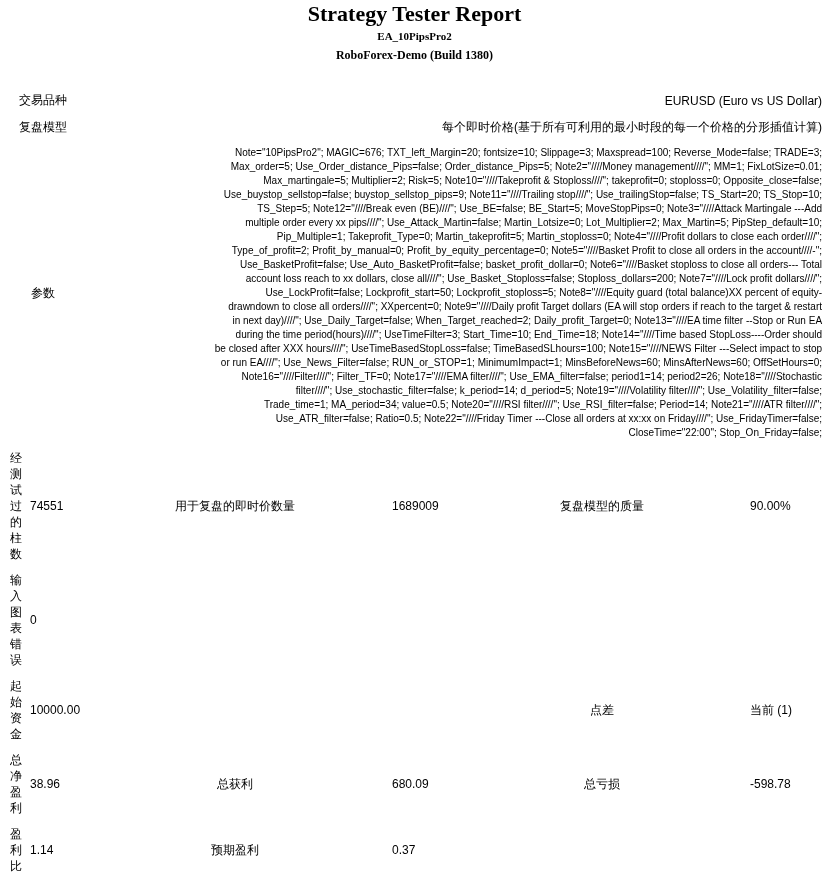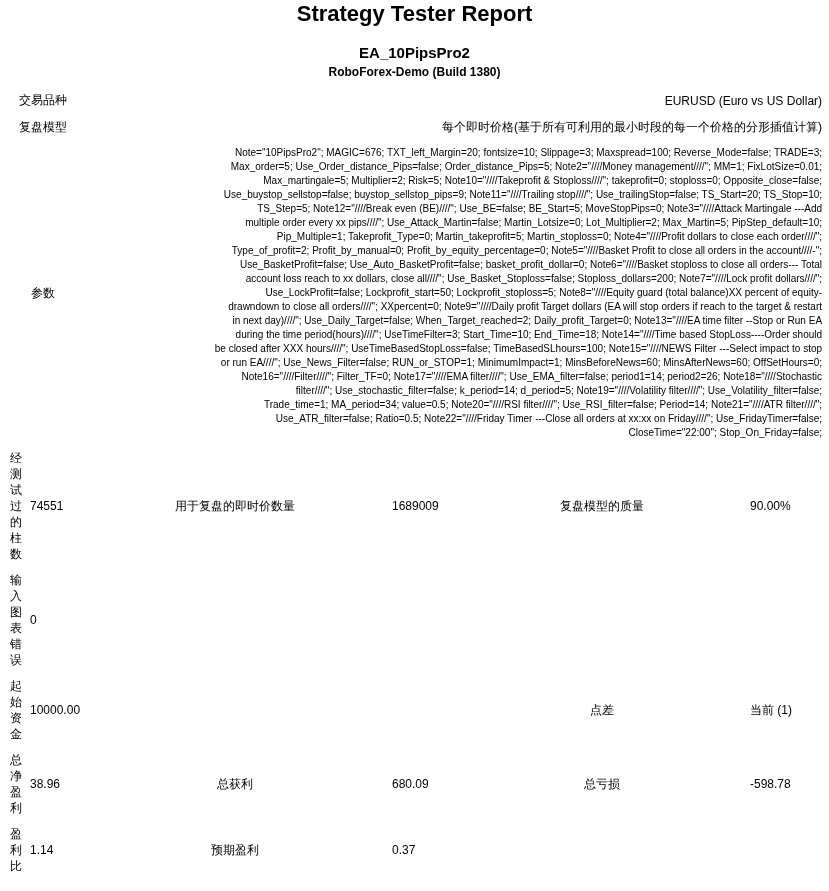--- a/index.html
+++ b/index.html
@@ -9,25 +9,25 @@
     color: #000000;
     width: 829px;
     height: 891px;
     overflow: hidden;
     font-family: "Liberation Sans", "DejaVu Sans", sans-serif;
   }
   .report-header {
     height: 62px;
     padding-top: 2px;
     text-align: center;
-    font-family: Liberation Sans, sans-serif;
+    font-family: Liberation Serif, serif;
     font-weight: bold;
   }
   .title   { font-size: 22px; line-height: 24px; }
-  .ea-name { font-size: 15px; line-height: 20px; margin-top: 17px; }
+  .ea-name { font-size: 11px; line-height: 20px; margin-top: 0; }
   .server  { font-size: 12px; line-height: 14px; margin-top: 2px; }
 
   table.report-table {
     margin-left: 5px;
     margin-top: 21px;
     width: 820px;
     table-layout: fixed;
     border-collapse: separate;
     border-spacing: 0 4px;
     font-size: 12px;

